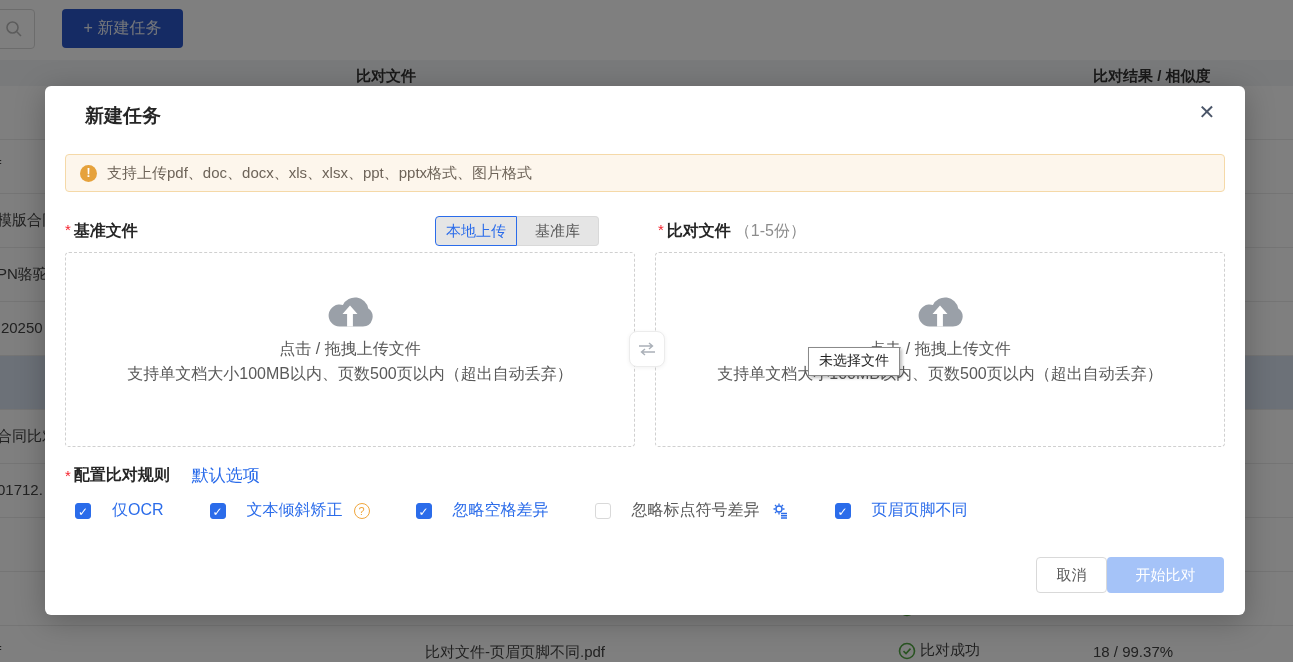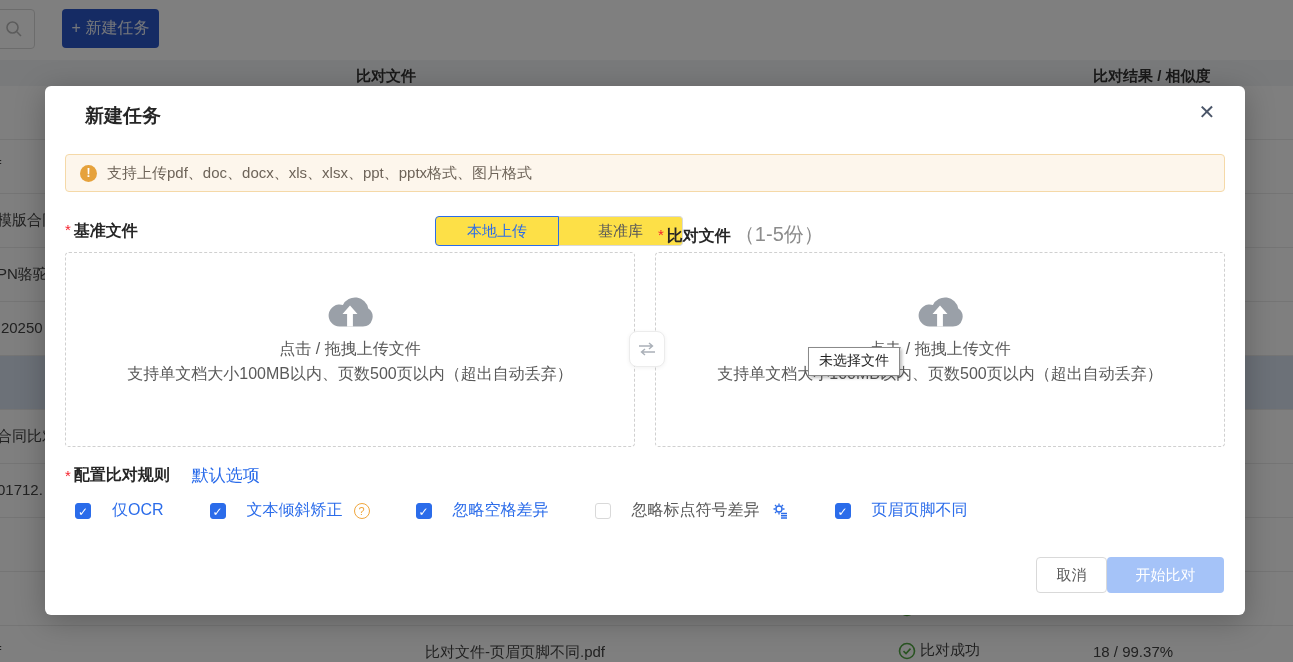--- a/index.html
+++ b/index.html
@@ -5,21 +5,21 @@
   * { margin:0; padding:0; box-sizing:border-box; }
   html,body { width:1293px; height:662px; overflow:hidden; }
   body { font-family:"Liberation Sans","DejaVu Sans",sans-serif; position:relative; background:#fff; }
 
   
   .app { position:absolute; inset:0; background:#fff; }
   .topbar { position:absolute; top:0; left:0; right:0; height:60px; background:#fff; }
   .search-box { position:absolute; left:-70px; top:9px; width:105px; height:40px;
     border:1px solid #d9d9d9; border-radius:4px; background:#fff; }
   .search-box svg { position:absolute; right:11px; top:10px; }
-  .btn-newtask { position:absolute; left:62px; top:9px; width:97px; height:39px;
+  .btn-newtask { position:absolute; left:62px; top:9px; width:121px; height:39px;
     background:#2b57c8; color:#e8ecf5; border:none; border-radius:4px;
     font-size:16px; cursor:pointer; font-family:inherit; }
   .tbl-header { position:absolute; top:60px; left:0; right:0; height:26px; background:#f3f4f6; }
   .tbl-header span { position:absolute; top:7px; font-size:15px; font-weight:bold; color:#333; }
   .hdr-file { left:356px; }
   .hdr-result { left:1093px; }
   .rows { position:absolute; top:86px; left:0; right:0; }
   .row { height:54px; border-bottom:1px solid #ebebeb; position:relative;
     font-size:15px; color:#444; }
   .row.selected { background:#d9e3f0; }
@@ -41,24 +41,24 @@
     background:#fdf6ec; border:1px solid #f5d9a8; border-radius:4px;
     display:flex; align-items:center; padding:0 14px; }
   .alert-icon { width:17px; height:17px; border-radius:50%; background:#e6a23c; color:#fff;
     font-size:12px; font-weight:bold; text-align:center; line-height:17px; flex:0 0 auto; }
   .alert-text { margin-left:10px; font-size:15px; color:#6e6459; }
 
   .req { color:#f5222d; font-size:15px; margin-right:3px; vertical-align:1px; }
   .sec-label { font-size:16px; font-weight:bold; color:#262626; }
   .sec-left { position:absolute; left:20px; top:135px; }
   .sec-right { position:absolute; left:613px; top:135px; }
-  .sec-hint { font-size:20px; font-weight:normal; color:#8c8c8c; margin-left:4px; }
+  .sec-hint { font-size:16px; font-weight:normal; color:#8c8c8c; margin-left:4px; }
 
   .tabs { position:absolute; left:390px; top:130px; display:flex; }
-  .tab { width:124px; height:30px; background:#fde047; font-size:15px; cursor:pointer;
+  .tab { width:82px; height:30px; background:#e5e5e5; font-size:15px; cursor:pointer;
     font-family:inherit; border:1px solid #d9d9d9; color:#595959; }
   .tab.active { border:1px solid #2b6cea; color:#2b6cea; border-radius:4px 0 0 4px; z-index:1; }
   .tab.inactive { border-left:none; border-radius:0 4px 4px 0; }
 
   .dropzone { position:absolute; top:166px; width:570px; height:195px;
     border:1px dashed #d0d0d0; border-radius:4px; cursor:pointer;
     display:flex; flex-direction:column; align-items:center; }
   .dz-left { left:20px; }
   .dz-right { left:610px; }
   .dz-cloud { margin-top:40px; }

